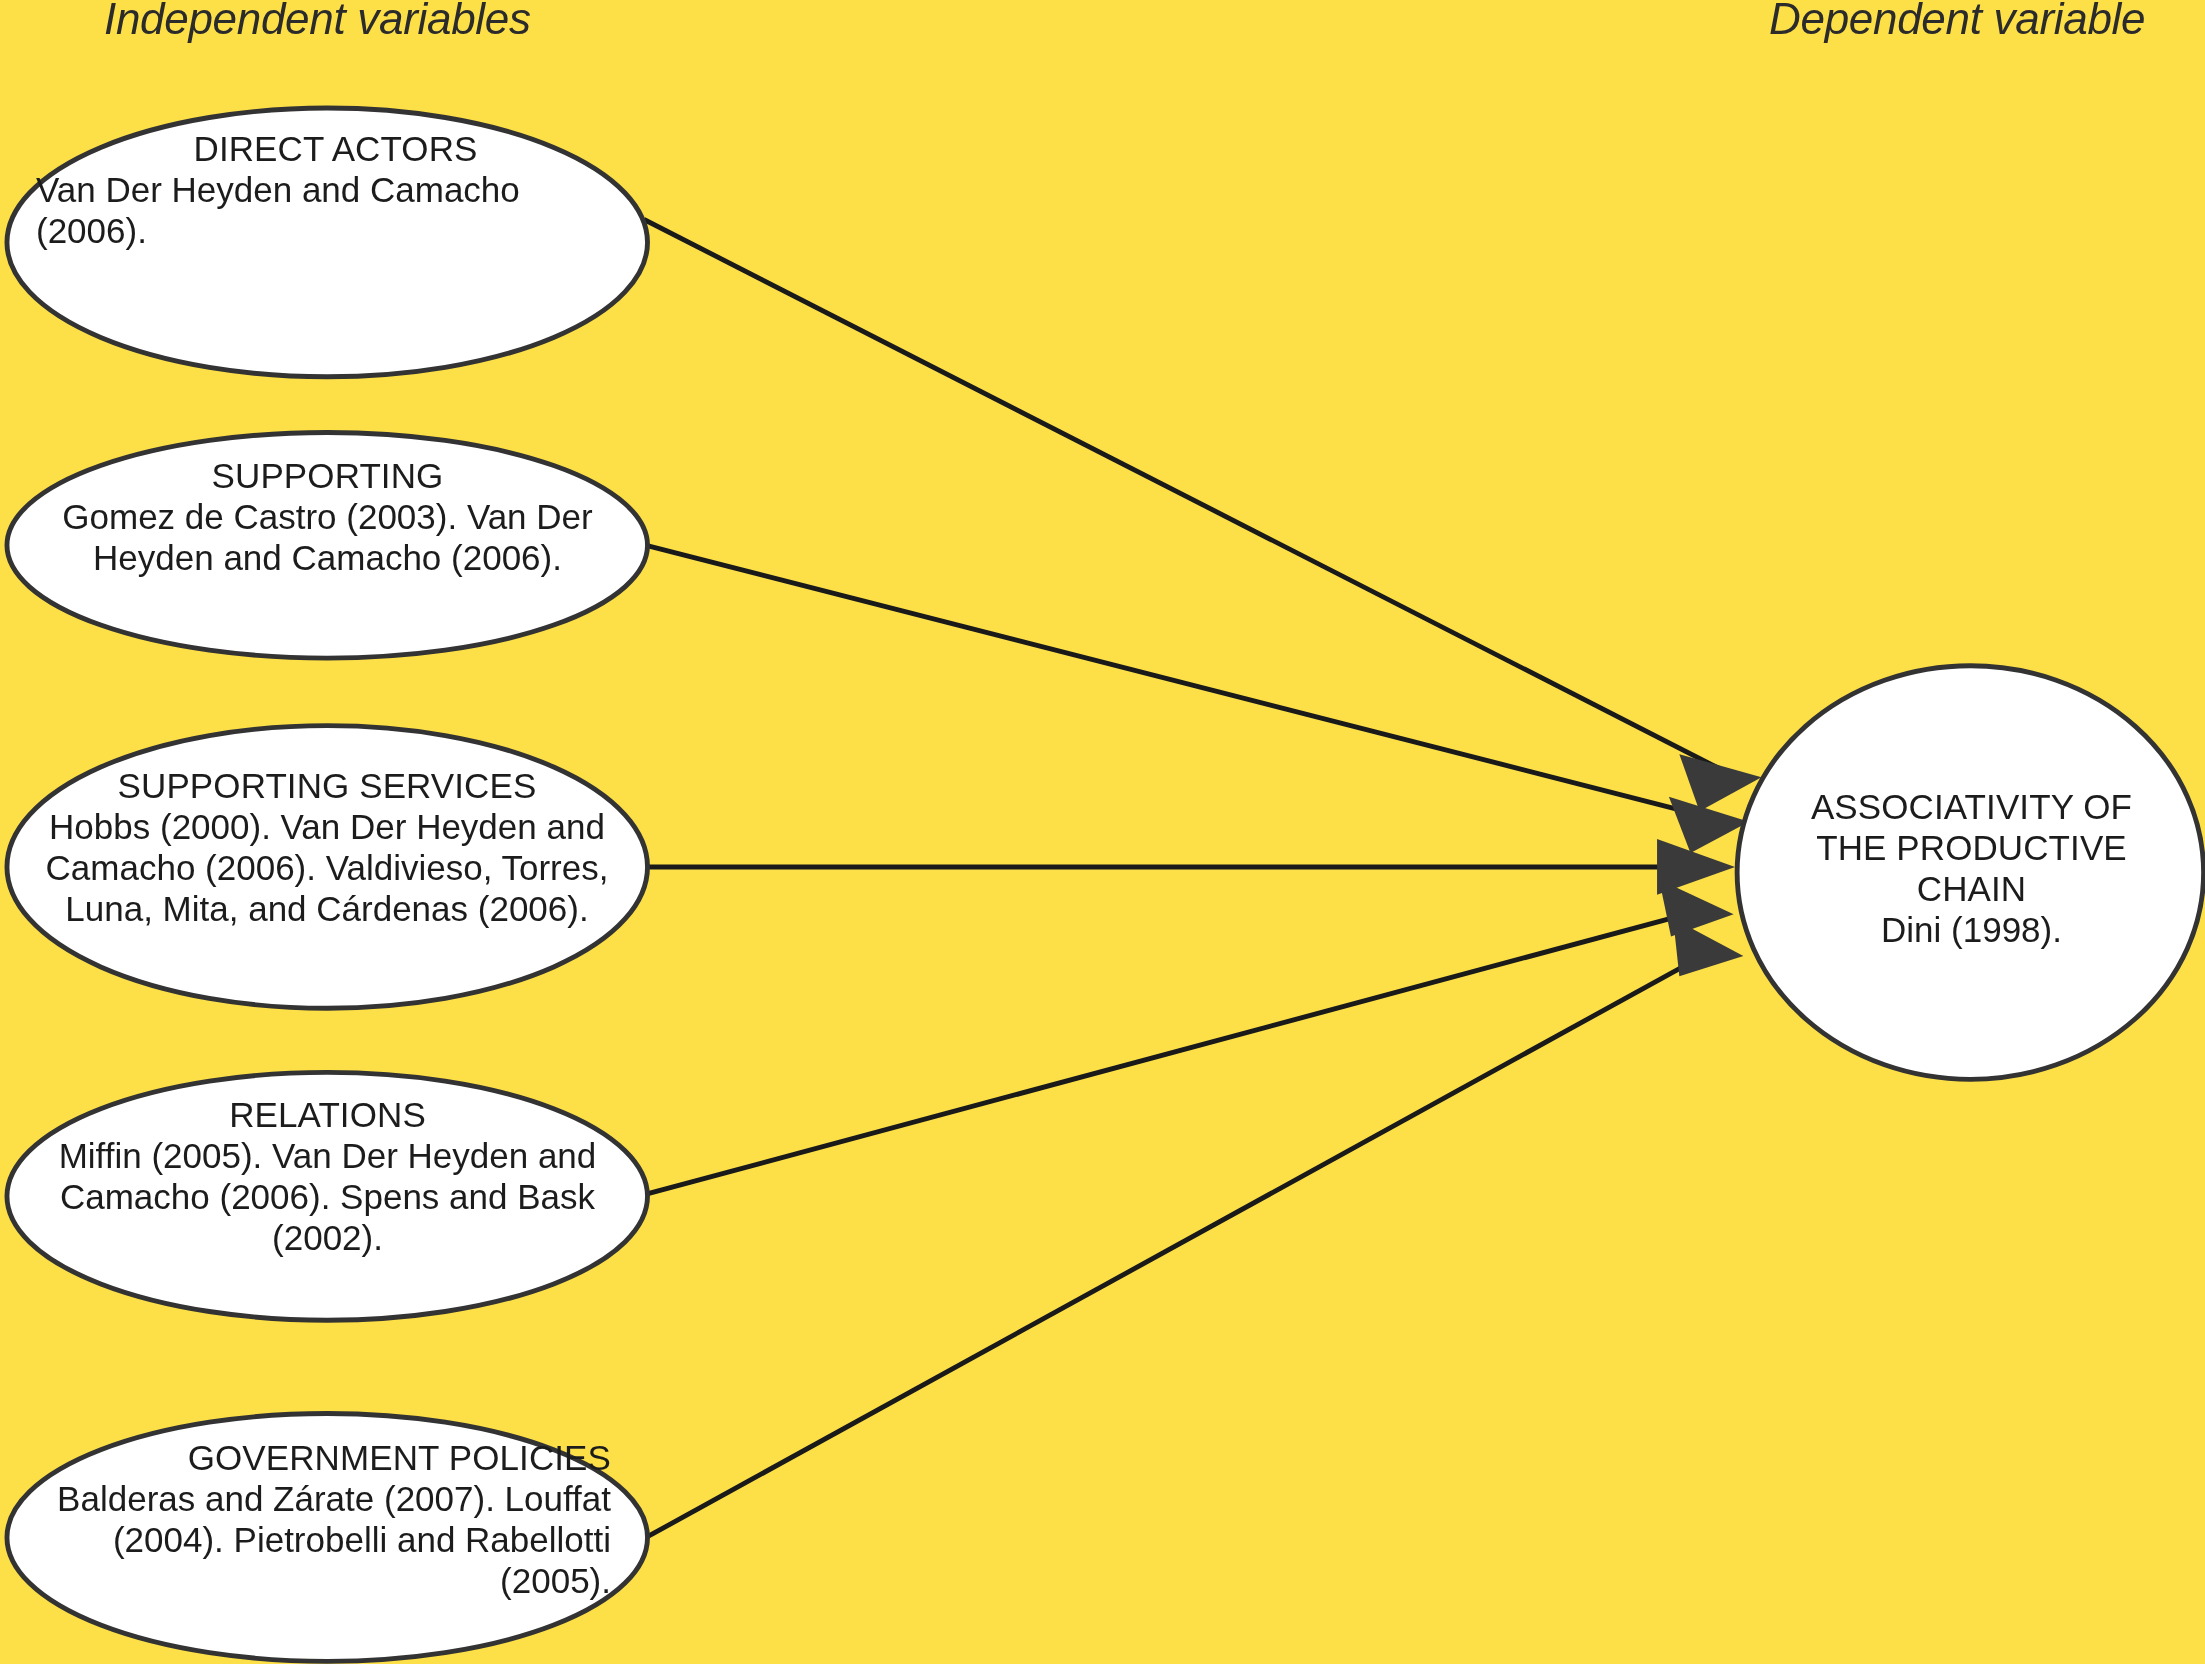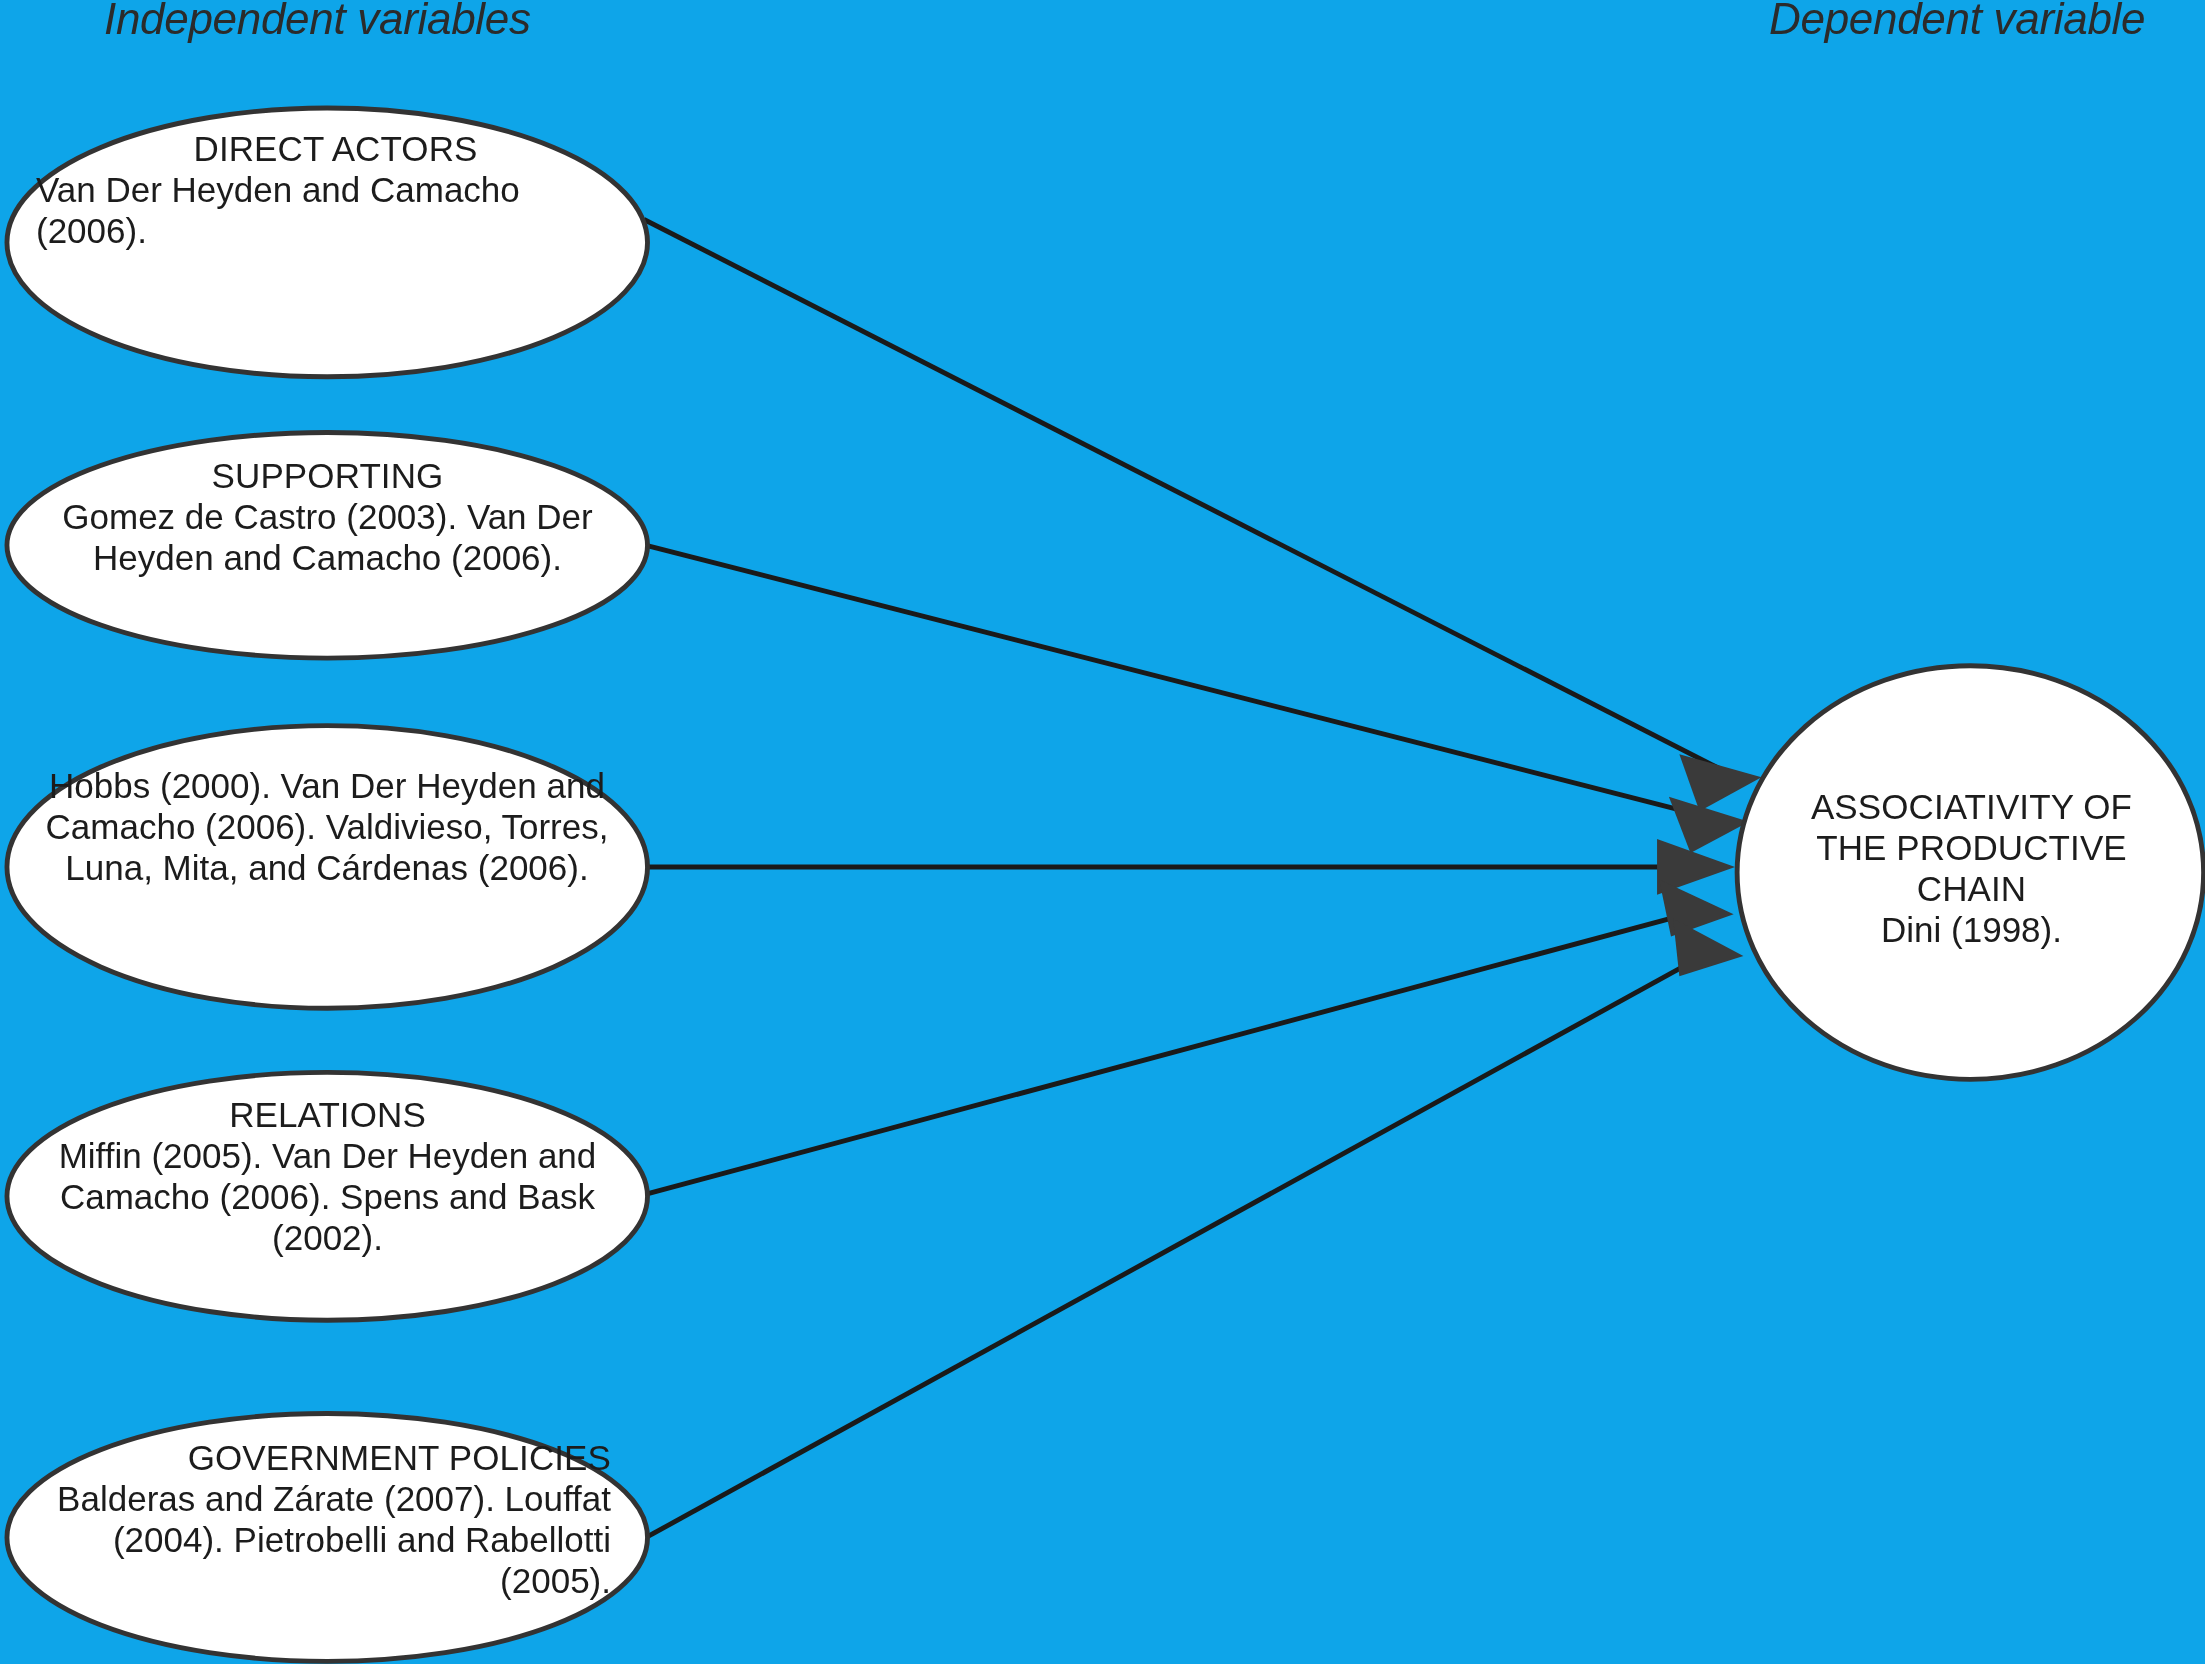--- a/index.html
+++ b/index.html
@@ -4,21 +4,21 @@
 <style>
   html, body {
     margin: 0;
     padding: 0;
     background: #ffffff;
   }
   #canvas {
     position: relative;
     width: 2205px;
     height: 1665px;
-    background: #0ea5e9;
+    background: #fde047;
     overflow: hidden;
     font-family: "Liberation Sans", sans-serif;
   }
   svg.diagram {
     position: absolute;
     top: 0;
     left: 0;
     width: 2205px;
     height: 1665px;
   }
@@ -93,20 +93,21 @@
     <span class="node-title">DIRECT ACTORS</span>
     <span class="node-refs" style="text-align:left; display:block;">Van Der Heyden and Camacho (2006).</span>
   </div>
 
   <div class="node-label" style="left:21px; top:456px; width:613px;">
     <span class="node-title">SUPPORTING</span>
     <span class="node-refs">Gomez de Castro (2003). Van Der Heyden and Camacho (2006).</span>
   </div>
 
   <div class="node-label" style="left:31px; top:766px; width:592px;">
+    <span class="node-title">SUPPORTING SERVICES</span>
     <span class="node-refs">Hobbs (2000). Van Der Heyden and Camacho (2006). Valdivieso, Torres, Luna, Mita, and Cárdenas (2006).</span>
   </div>
 
   <div class="node-label" style="left:28px; top:1095px; width:599px;">
     <span class="node-title">RELATIONS</span>
     <span class="node-refs">Miffin (2005). Van Der Heyden and Camacho (2006). Spens and Bask (2002).</span>
   </div>
 
   <div class="node-label" style="left:47px; top:1438px; width:564px;text-align:right;">
     <span class="node-title">GOVERNMENT POLICIES</span>

